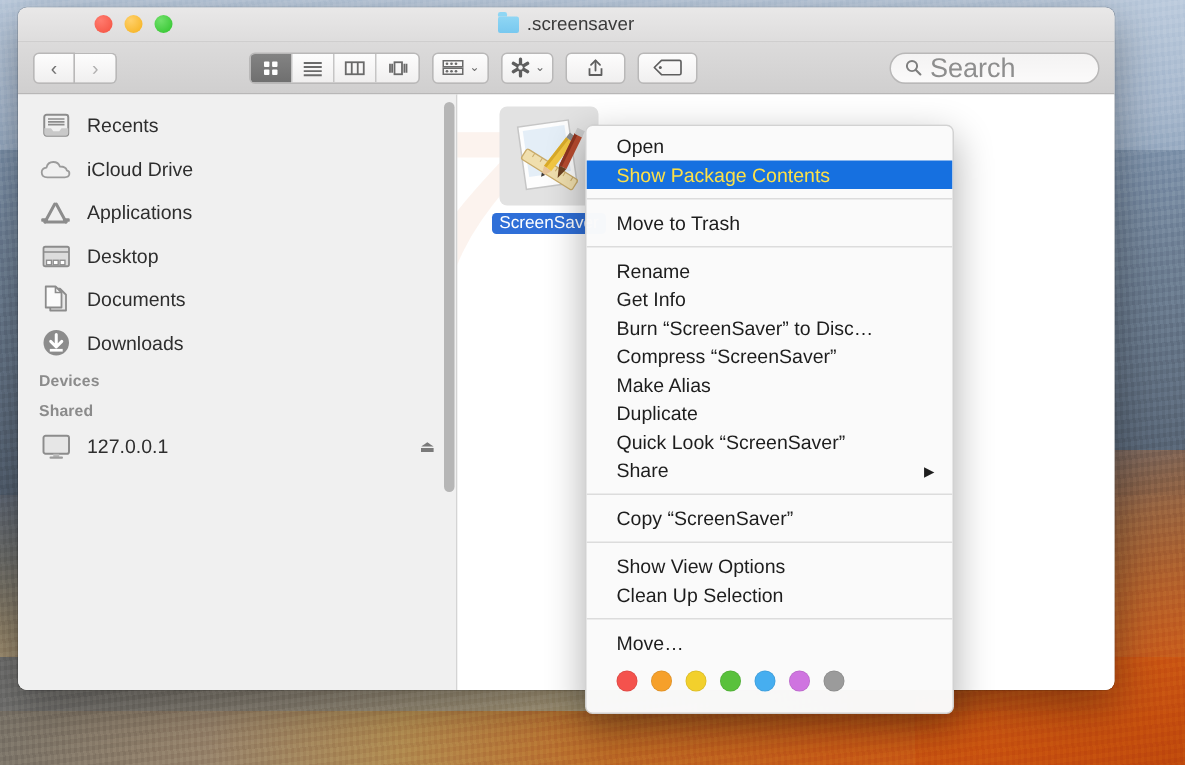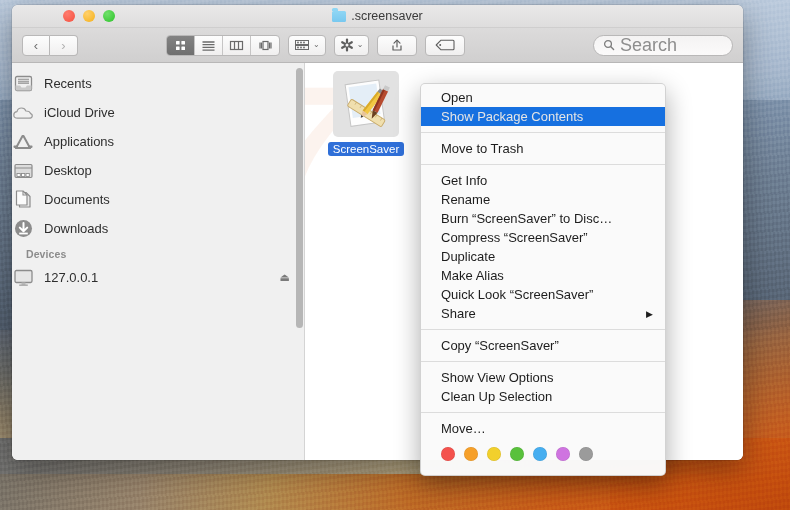--- a/index.html
+++ b/index.html
@@ -131,21 +131,21 @@
     border-right: 1px solid #d4d4d4;
     position: relative; overflow: hidden;
     padding-top: 6px;
   }
   .sb-group {
     font-size: 10.5px; color: #8b8b8b; font-weight: bold;
     padding: 5px 0 3px 14px; letter-spacing: 0.1px;
   }
   .sb-item {
     display: flex; align-items: center; gap: 10px;
-    height: 29px; font-size: 13px; color: #2e2e2e;
+    height: 29px; padding-left: 14px; font-size: 13px; color: #2e2e2e;
     position: relative;
   }
   .sb-ico { width: 22px; height: 22px; flex: 0 0 22px; display:flex; align-items:center; justify-content:center; }
   .eject { margin-left: auto; margin-right: 14px; color: #7a7a7a; font-size: 11px; }
 
   .sb-scroll {
     position: absolute; right: 1px; top: 5px; width: 7px; height: 260px;
     border-radius: 4px; background: #b6b6b6;
   }
 
@@ -168,32 +168,32 @@
     width: 66px; height: 66px; border-radius: 5px; background: #e2e2e2;
     display: flex; align-items: center; justify-content: center;
   }
   .file-name {
     margin-top: 5px; background: #2f6fd8; color: #fff; font-size: 11.5px;
     padding: 1px 5px; border-radius: 3px; white-space: nowrap;
   }
 
   
   #ctxmenu {
-    position: absolute; left: 420px; top: 83px; width: 246px;
+    position: absolute; left: 390px; top: 83px; width: 246px;
     background: rgba(250,250,250,0.985);
     border: 0.5px solid rgba(0,0,0,0.16); border-radius: 5px;
     box-shadow: 0 9px 26px rgba(0,0,0,0.33);
     padding: 4px 0 0 0; overflow: hidden;
   }
   .mi {
     height: 19px; display: flex; align-items: center;
     padding: 0 12px 0 20px; font-size: 13px; color: #1d1d1d;
     white-space: nowrap;
   }
-  .mi.sel { background: #1670e0; color: #e5e5e5; }
+  .mi.sel { background: #1670e0; color: #fde047; }
   .mi .arrow { margin-left: auto; font-size: 9px; color: #1d1d1d; }
   .msep { height: 1px; background: #dcdcdc; margin: 6px 0 6px 0; }
   .tagrow {
     display: flex; align-items: center; gap: 9px;
     padding: 9px 0 14px 20px;
   }
   .dot { width: 14px; height: 14px; border-radius: 50%; box-shadow: inset 0 0 0 0.5px rgba(0,0,0,0.10); }
 </style>
 </head>
 <body>
@@ -402,20 +402,21 @@
               <path d="M10.5 5 L10.5 12.5 M6.8 9.6 L10.5 13.3 L14.2 9.6" fill="none" stroke="#ffffff" stroke-width="2" stroke-linecap="round" stroke-linejoin="round"></path>
               <rect x="6.2" y="14.6" width="8.6" height="1.8" fill="#ffffff"></rect>
             </svg>
           </span>
           <span>Downloads</span>
         </div>
 
         <div class="sb-group">Devices</div>
 
 
+        <div class="sb-group">Shared</div>
 
         <div class="sb-item">
           <span class="sb-ico">
             <svg width="21" height="19" viewBox="0 0 21 19">
               <rect x="2" y="2.5" width="17" height="12" rx="1.4" fill="#e6e6e6" stroke="#8c8c8c" stroke-width="1.3"></rect>
               <rect x="8.5" y="14.5" width="4" height="2.3" fill="#b9b9b9"></rect>
               <rect x="6" y="16.4" width="9" height="1.4" rx="0.7" fill="#9b9b9b"></rect>
             </svg>
           </span>
           <span>127.0.0.1</span>
@@ -475,26 +476,26 @@
 
     <div class="mi">Open</div>
     <div class="mi sel">Show Package Contents</div>
 
     <div class="msep"></div>
 
     <div class="mi">Move to Trash</div>
 
     <div class="msep"></div>
 
+    <div class="mi">Rename</div>
     <div class="mi">Get Info</div>
-    <div class="mi">Rename</div>
     <div class="mi">Burn “ScreenSaver” to Disc…</div>
     <div class="mi">Compress “ScreenSaver”</div>
+    <div class="mi">Make Alias</div>
     <div class="mi">Duplicate</div>
-    <div class="mi">Make Alias</div>
     <div class="mi">Quick Look “ScreenSaver”</div>
     <div class="mi">
       <span>Share</span>
       <span class="arrow">▶</span>
     </div>
 
     <div class="msep"></div>
 
     <div class="mi">Copy “ScreenSaver”</div>
 

